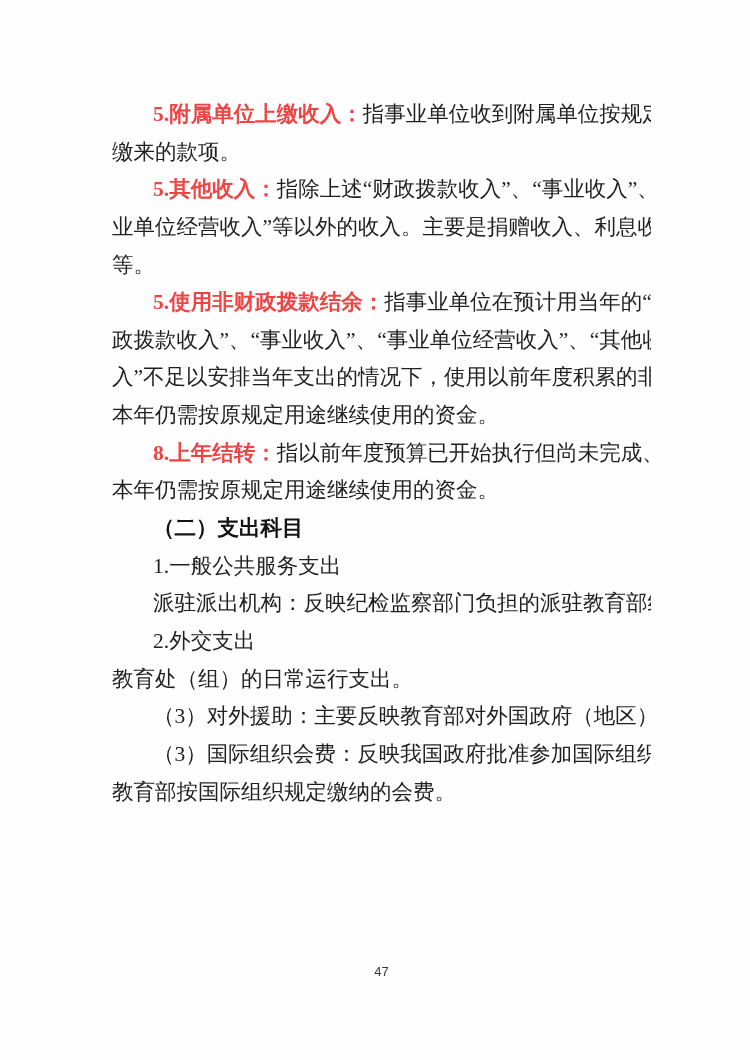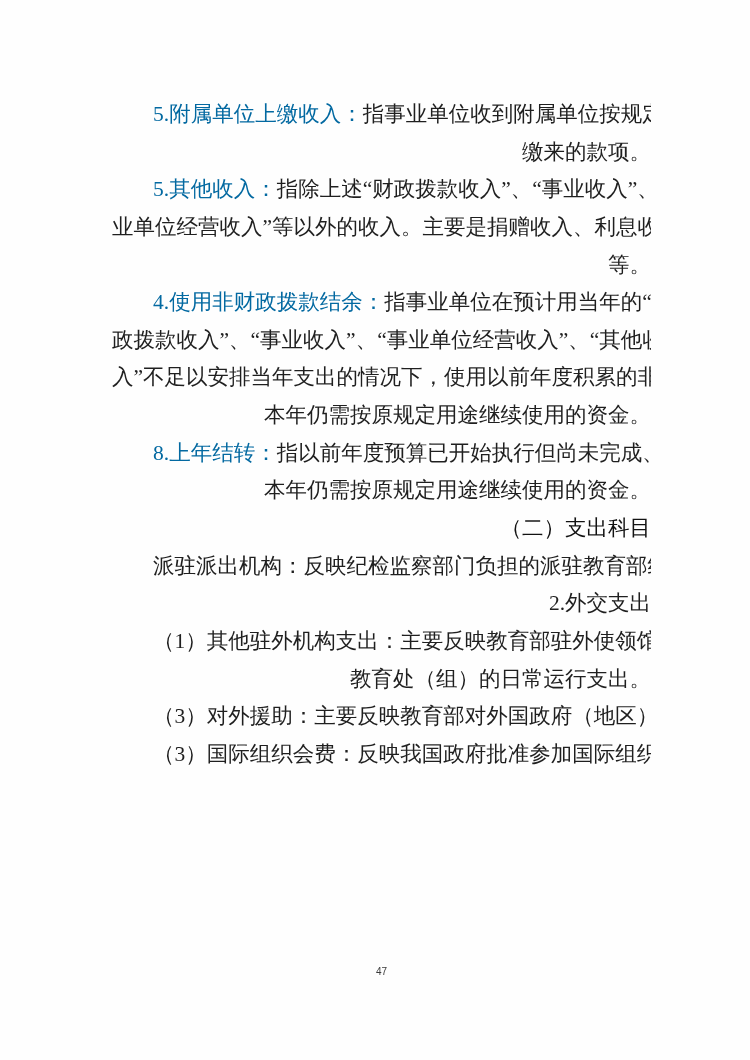--- a/index.html
+++ b/index.html
@@ -21,45 +21,45 @@
     left: 112px;
     top: 96px;
     width: 539px;
   }
   .line {
     height: 37.65px;
     line-height: 37.65px;
     font-size: 21.5px;
     white-space: nowrap;
     overflow: hidden;
-    text-align: right;
+    text-align: left;
   }
   .indent {
     text-indent: 41px;
   }
   .jst {
     text-align: justify;
     text-align-last: justify;
     -moz-text-align-last: justify;
   }
   .lead {
-    font-weight: normal;
-    color: #0369a1;
+    font-weight: bold;
+    color: #ef4444;
   }
   .heading {
-    font-weight: normal;
+    font-weight: bold;
     color: #121212;
   }
   .pagenum {
     position: absolute;
     left: 112px;
     top: 964px;
     width: 539px;
     text-align: center;
-    font-size: 10px;
+    font-size: 13px;
     line-height: 16px;
     color: #3a3a3a;
     font-family: "Liberation Sans", "DejaVu Sans", sans-serif;
   }
 </style>
 </head>
 <body>
 
 <div class="page">
   <div class="textblock">
@@ -67,47 +67,48 @@
     <div class="line indent jst"><span class="lead">5.附属单位上缴收入：</span><span>指事业单位收到附属单位按规定</span></div>
 
     <div class="line">缴来的款项。</div>
 
     <div class="line indent jst"><span class="lead">5.其他收入：</span><span>指除上述“财政拨款收入”、“事业收入”、“事</span></div>
 
     <div class="line jst">业单位经营收入”等以外的收入。主要是捐赠收入、利息收入</div>
 
     <div class="line">等。</div>
 
-    <div class="line indent jst"><span class="lead">4.使用非财政拨款结余：</span><span>指事业单位在预计用当年的“财</span></div>
+    <div class="line indent jst"><span class="lead">5.使用非财政拨款结余：</span><span>指事业单位在预计用当年的“财</span></div>
 
     <div class="line jst">政拨款收入”、“事业收入”、“事业单位经营收入”、“其他收</div>
 
     <div class="line jst">入”不足以安排当年支出的情况下，使用以前年度积累的非财</div>
 
     <div class="line">本年仍需按原规定用途继续使用的资金。</div>
 
     <div class="line indent jst"><span class="lead">8.上年结转：</span><span>指以前年度预算已开始执行但尚未完成、</span></div>
 
     <div class="line">本年仍需按原规定用途继续使用的资金。</div>
 
     <div class="line indent heading">（二）支出科目</div>
 
+    <div class="line indent">1.一般公共服务支出</div>
 
     <div class="line indent jst">派驻派出机构：反映纪检监察部门负担的派驻教育部纪</div>
 
 
     <div class="line indent">2.外交支出</div>
 
-    <div class="line indent jst">（1）其他驻外机构支出：主要反映教育部驻外使领馆</div>
 
     <div class="line">教育处（组）的日常运行支出。</div>
 
     <div class="line indent jst">（3）对外援助：主要反映教育部对外国政府（地区）</div>
 
 
     <div class="line indent jst">（3）国际组织会费：反映我国政府批准参加国际组织，</div>
 
+    <div class="line">教育部按国际组织规定缴纳的会费。</div>
 
 
   </div>
 
   <div class="pagenum">47</div>
 </div>
 
 </body></html>

